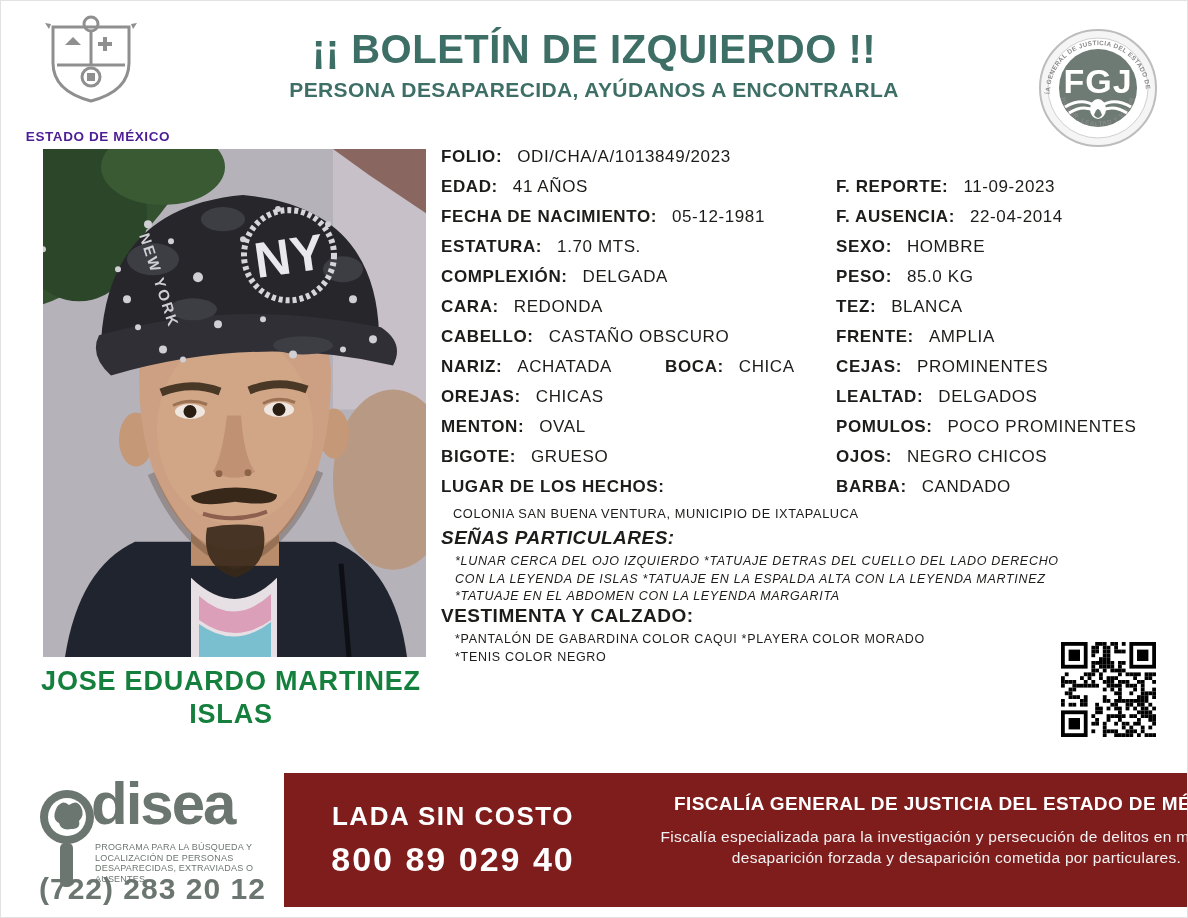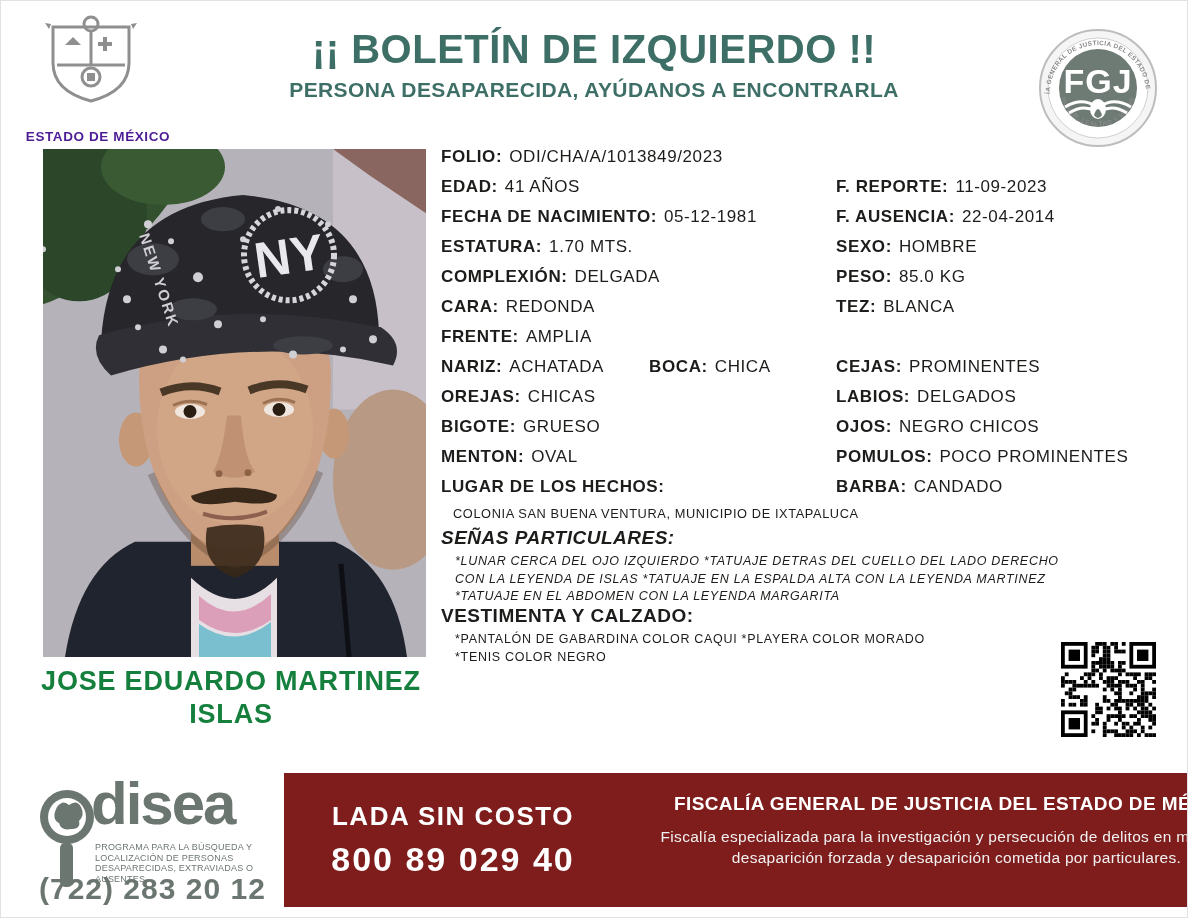--- a/index.html
+++ b/index.html
@@ -17,21 +17,21 @@
   .subtitle{position:absolute;left:180px;right:180px;top:77px;text-align:center;
     font-size:21px;font-weight:bold;color:#3e6f66;letter-spacing:.4px;}
   .fgj-seal{position:absolute;left:1036px;top:26px;}
   
   .photo{position:absolute;left:42px;top:148px;width:383px;height:508px;background:#b6b2ba;}
   .name{position:absolute;left:14px;top:664px;width:432px;text-align:center;
     font-size:27px;font-weight:bold;letter-spacing:.8px;line-height:33px;color:#15803d;}
   
   .fields{position:absolute;left:440px;top:141px;right:24px;}
   .frow{display:flex;height:30px;align-items:center;font-size:17px;letter-spacing:.6px;}
-  .cell{display:flex;align-items:baseline;gap:7px;white-space:nowrap;}
+  .cell{display:flex;align-items:baseline;gap:15px;white-space:nowrap;}
   .cell-l{width:395px;text-align:right;}
   .cell-r{flex:1;}
   .frow b{font-weight:bold;}
   .loc-detail{font-size:12.8px;letter-spacing:.6px;padding-left:12px;margin-top:4px;}
   .section{position:absolute;left:440px;}
   .section h3{margin:0;font-size:19px;letter-spacing:.5px;font-weight:bold;}
   .section .body-text{margin-top:4px;padding-left:14px;font-size:12.5px;
     letter-spacing:.7px;line-height:17.5px;}
   .senas{top:526px;width:660px;font-style:italic;}
   .senas .body-text{width:620px;}
@@ -243,20 +243,24 @@
           <div class="cell cell-l">
             <b>CARA:</b>
             <span>REDONDA</span>
           </div>
           <div class="cell cell-r">
             <b>TEZ:</b>
             <span>BLANCA</span>
           </div>
         </div>
         <div class="frow">
+          <div class="cell cell-l">
+            <b>CABELLO:</b>
+            <span>CASTAÑO OBSCURO</span>
+          </div>
           <div class="cell cell-r">
             <b>FRENTE:</b>
             <span>AMPLIA</span>
           </div>
         </div>
         <div class="frow">
           <div class="cell cell-l">
             <b>NARIZ:</b>
             <span>ACHATADA</span>
             <b style="margin-left: 38px;">BOCA:</b>
@@ -266,42 +270,42 @@
             <b>CEJAS:</b>
             <span>PROMINENTES</span>
           </div>
         </div>
         <div class="frow">
           <div class="cell cell-l">
             <b>OREJAS:</b>
             <span>CHICAS</span>
           </div>
           <div class="cell cell-r">
-            <b>LABIOS:</b>
+            <b>LEALTAD:</b>
             <span>DELGADOS</span>
+          </div>
+        </div>
+        <div class="frow">
+          <div class="cell cell-l">
+            <b>MENTON:</b>
+            <span>OVAL</span>
+          </div>
+          <div class="cell cell-r">
+            <b>POMULOS:</b>
+            <span>POCO PROMINENTES</span>
           </div>
         </div>
         <div class="frow">
           <div class="cell cell-l">
             <b>BIGOTE:</b>
             <span>GRUESO</span>
           </div>
           <div class="cell cell-r">
             <b>OJOS:</b>
             <span>NEGRO CHICOS</span>
-          </div>
-        </div>
-        <div class="frow">
-          <div class="cell cell-l">
-            <b>MENTON:</b>
-            <span>OVAL</span>
-          </div>
-          <div class="cell cell-r">
-            <b>POMULOS:</b>
-            <span>POCO PROMINENTES</span>
           </div>
         </div>
         <div class="frow">
           <div class="cell cell-l">
             <b>LUGAR DE LOS HECHOS:</b>
             <span></span>
           </div>
           <div class="cell cell-r">
             <b>BARBA:</b>
             <span>CANDADO</span>

